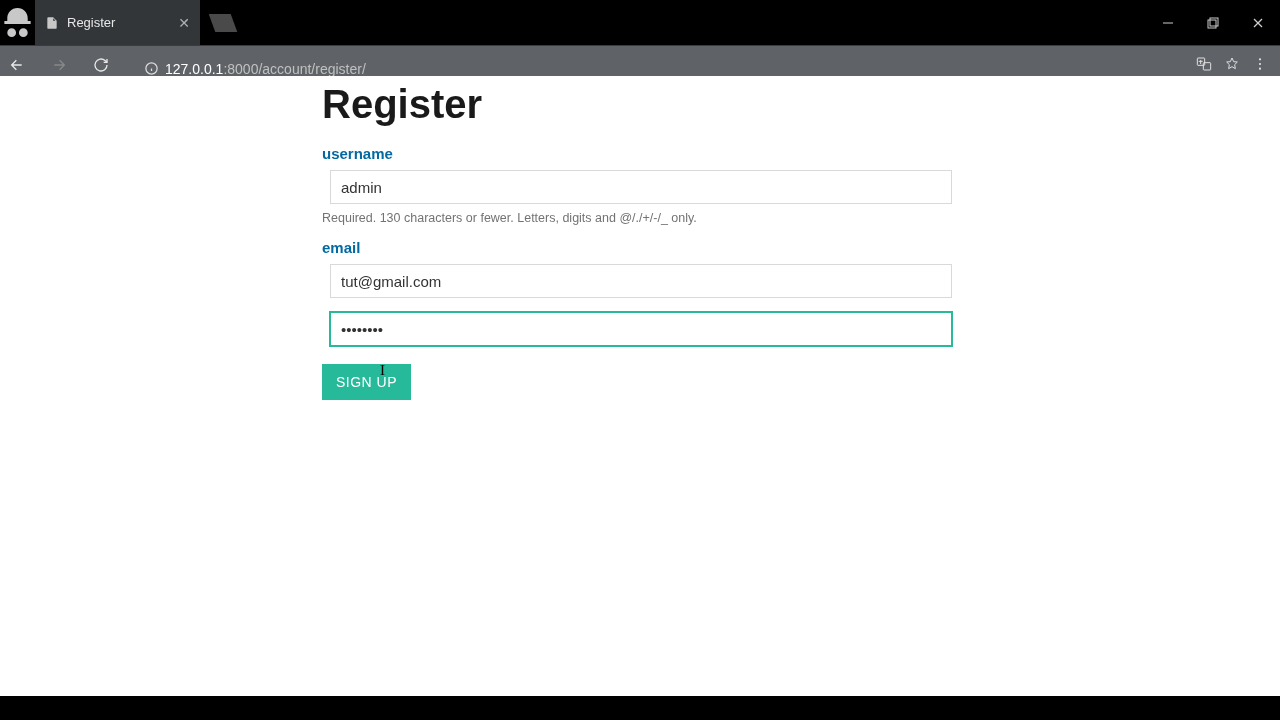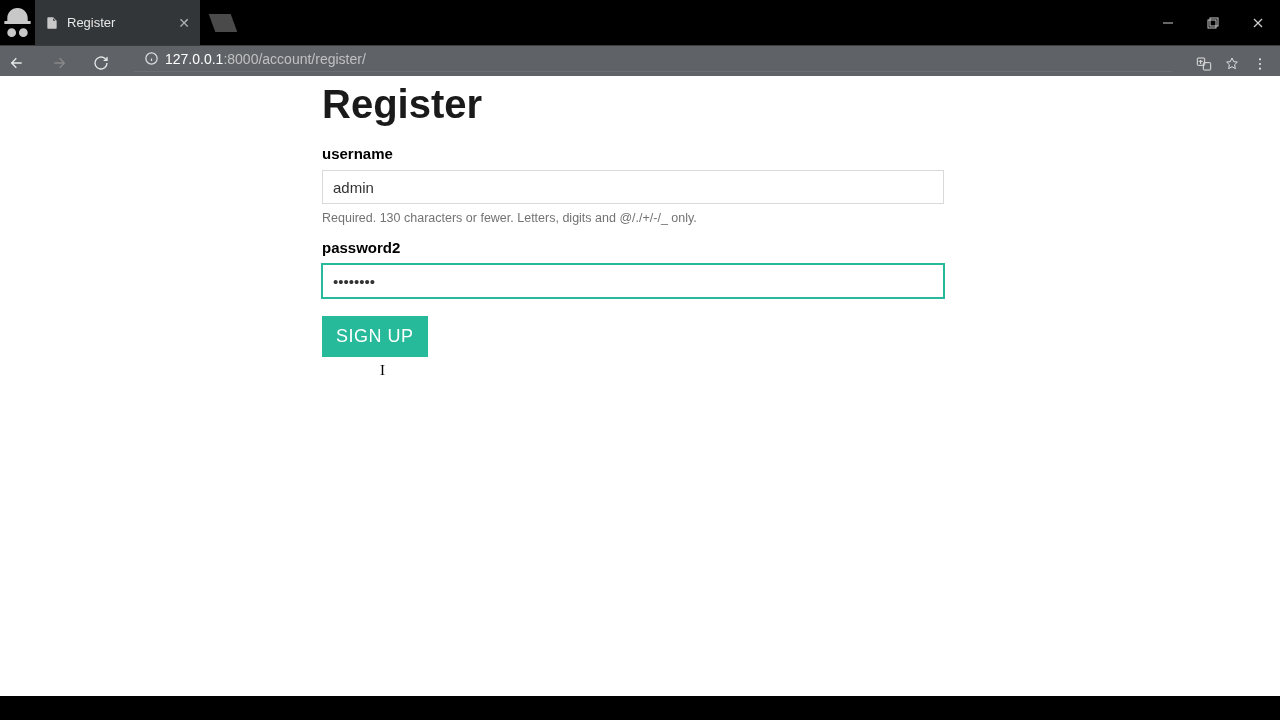--- a/index.html
+++ b/index.html
@@ -8,39 +8,39 @@
     .logo { width: 35px; display: flex; align-items: center; justify-content: center; }
     .tab { background: #323639; width: 165px; display: flex; align-items: center; padding: 0 10px; gap: 8px; position: relative; }
     .tab-icon { width: 14px; height: 14px; fill: #c8c8c8; }
     .tab-title { color: #e8e8e8; font-size: 13px; flex: 1; }
     .tab-close { color: #b0b0b0; font-size: 14px; cursor: pointer; }
     .newtab { width: 30px; display: flex; align-items: center; justify-content: center; margin-left: 8px; }
     .newtab-shape { width: 22px; height: 18px; background: #4a4a4a; transform: skewX(20deg); }
     .window-controls { margin-left: auto; display: flex; }
     .wc-btn { width: 45px; height: 45px; display: flex; align-items: center; justify-content: center; color: #ccc; font-size: 14px; }
     .wc-btn svg { width: 12px; height: 12px; }
-    .toolbar { height: 31px; background: #5f6367; display: flex; align-items: flex-end; gap: 24px; padding: 4px 8px; border-top: 1px solid #3c3c3c; }
+    .toolbar { height: 31px; background: #5f6367; display: flex; align-items: flex-start; gap: 24px; padding: 10px 8px; border-top: 1px solid #3c3c3c; }
     .nav-icon { width: 18px; height: 18px; display: flex; align-items: center; justify-content: center; cursor: pointer; }
     .nav-icon svg { width: 16px; height: 16px; }
     .urlbar { flex: 1; height: 26px; background: #5f6367; display: flex; align-items: center; padding: 0 10px; gap: 6px; border-bottom: 1px solid rgba(255,255,255,0.08); }
     .urlbar svg { width: 15px; height: 15px; }
     .url-text { color: #e8e8e8; font-size: 14px; }
     .url-text .host { color: #ffffff; }
     .url-text .path { color: #c0c0c0; }
     .right-icons { display: flex; gap: 12px; align-items: center; padding-right: 4px;}
     .right-icons svg { width: 16px; height: 16px; }
     .content-area { background: #fff; height: 620px; overflow-y: scroll; position: relative; }
     .page { width: 622px; margin-left: 322px; padding-top: 6px; }
     .page h1 { font-size: 40px; font-weight: 600; color: #1a1a1a; margin-bottom: 18px; }
     .field { margin-bottom: 14px; }
-    .field label { display: block; font-weight: 600; font-size: 15px; color: #000000; margin-bottom: 8px; }
-    .field input { width: 100%; height: 34px; border: 1px solid #d9d9d9; padding: 0 10px; font-size: 15px; color: #333; outline: none; }
+    .field label { display: block; font-weight: 600; font-size: 15px; color: #0369a1; margin-bottom: 8px; }
+    .field input { width: 100%; height: 34px; border: 1px solid #d9d9d9; padding: 0 10px; font-size: 15px; color: #333; outline: none; margin-left: 8px; }
     .field.focused input { border-color: #26b99a; box-shadow: 0 0 0 1px #26b99a; }
     .help-text { font-size: 12.5px; color: #737373; margin-top: 7px; }
-    .signup-btn { background: #26b99a; color: #fff; border: none; padding: 10px 14px; font-size: 18px; letter-spacing: 0.5px; cursor: pointer; margin-top: 4px; }
+    .signup-btn { background: #26b99a; color: #fff; border: none; padding: 10px 14px; font-size: 14px; letter-spacing: 0.5px; cursor: pointer; margin-top: 4px; }
     .cursor-marker { position: absolute; left: 380px; top: 286px; pointer-events: none; font-size: 15px; color: #000; font-family: Georgia, serif; }
     .bottombar { height: 24px; background: #000; }
     
     .content-area::-webkit-scrollbar { width: 16px; }
     .content-area::-webkit-scrollbar-track { background: #f1f1f1; }
     .content-area::-webkit-scrollbar-thumb { background: #c1c1c1; }
     .content-area::-webkit-scrollbar-button:single-button { background: #f1f1f1; height: 16px; }
   </style>
 </head>
 <body>
@@ -129,24 +129,27 @@
 <div class="content-area">
   <div class="page">
     <h1>Register</h1>
 
     <div class="field">
       <label>username</label>
       <input type="text" value="admin" style="">
       <div class="help-text">Required. 130 characters or fewer. Letters, digits and @/./+/-/_ only.</div>
     </div>
 
+    <div class="field">
+      <label>email</label>
+      <input type="text" value="tut@gmail.com" style="">
+    </div>
 
 
     <div class="field focused">
-      <label>password2</label>
       <input type="password" value="••••••••" style="">
     </div>
 
     <button class="signup-btn">SIGN UP</button>
 
     <div class="cursor-marker">I</div>
   </div>
 </div>
 
 <div class="bottombar"></div>

